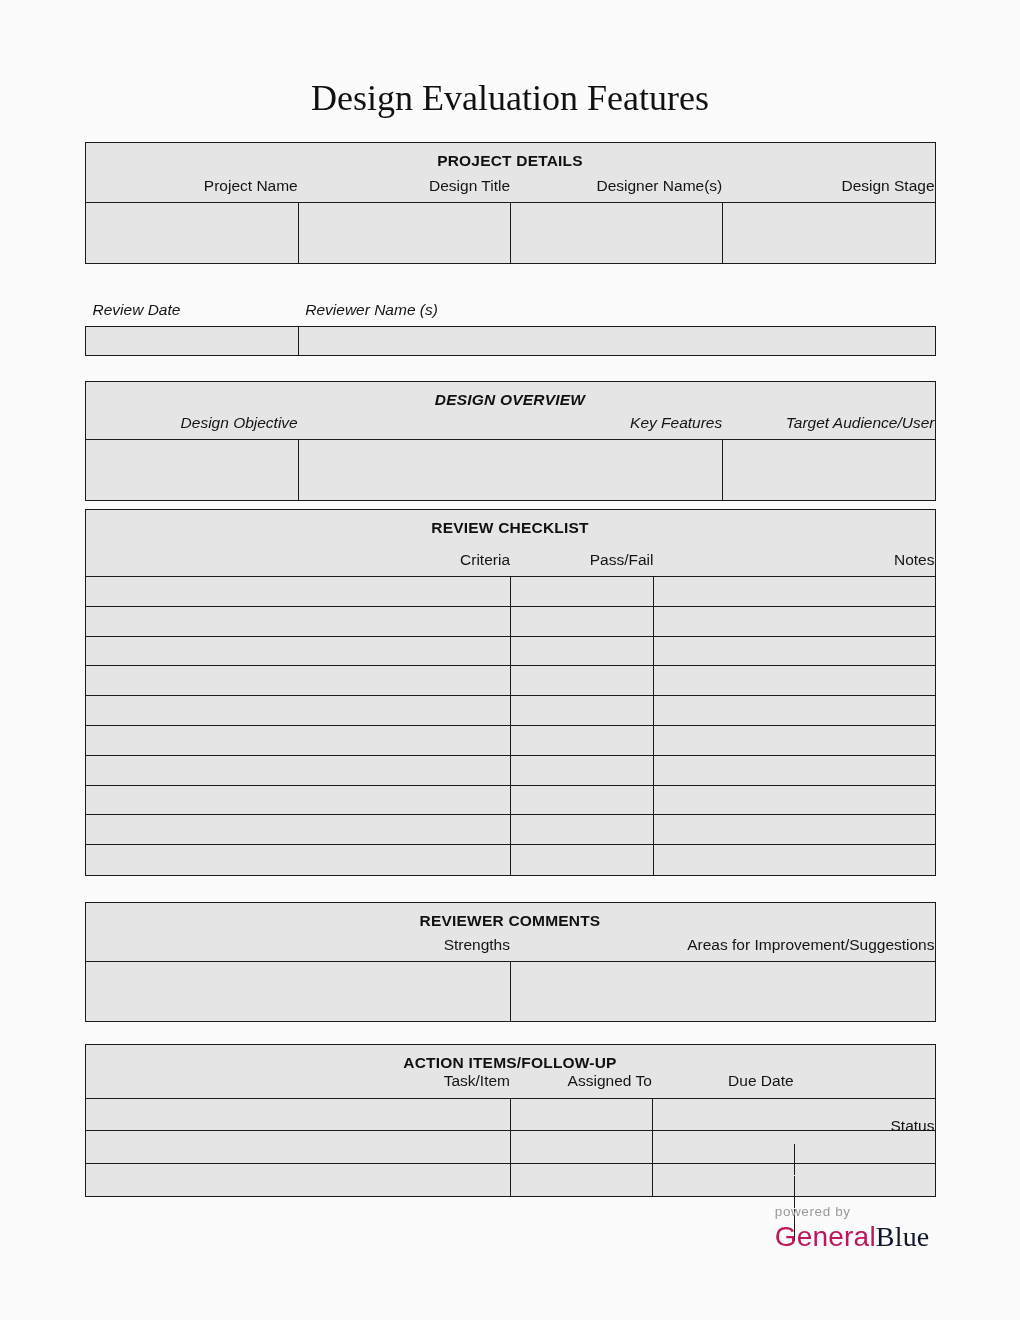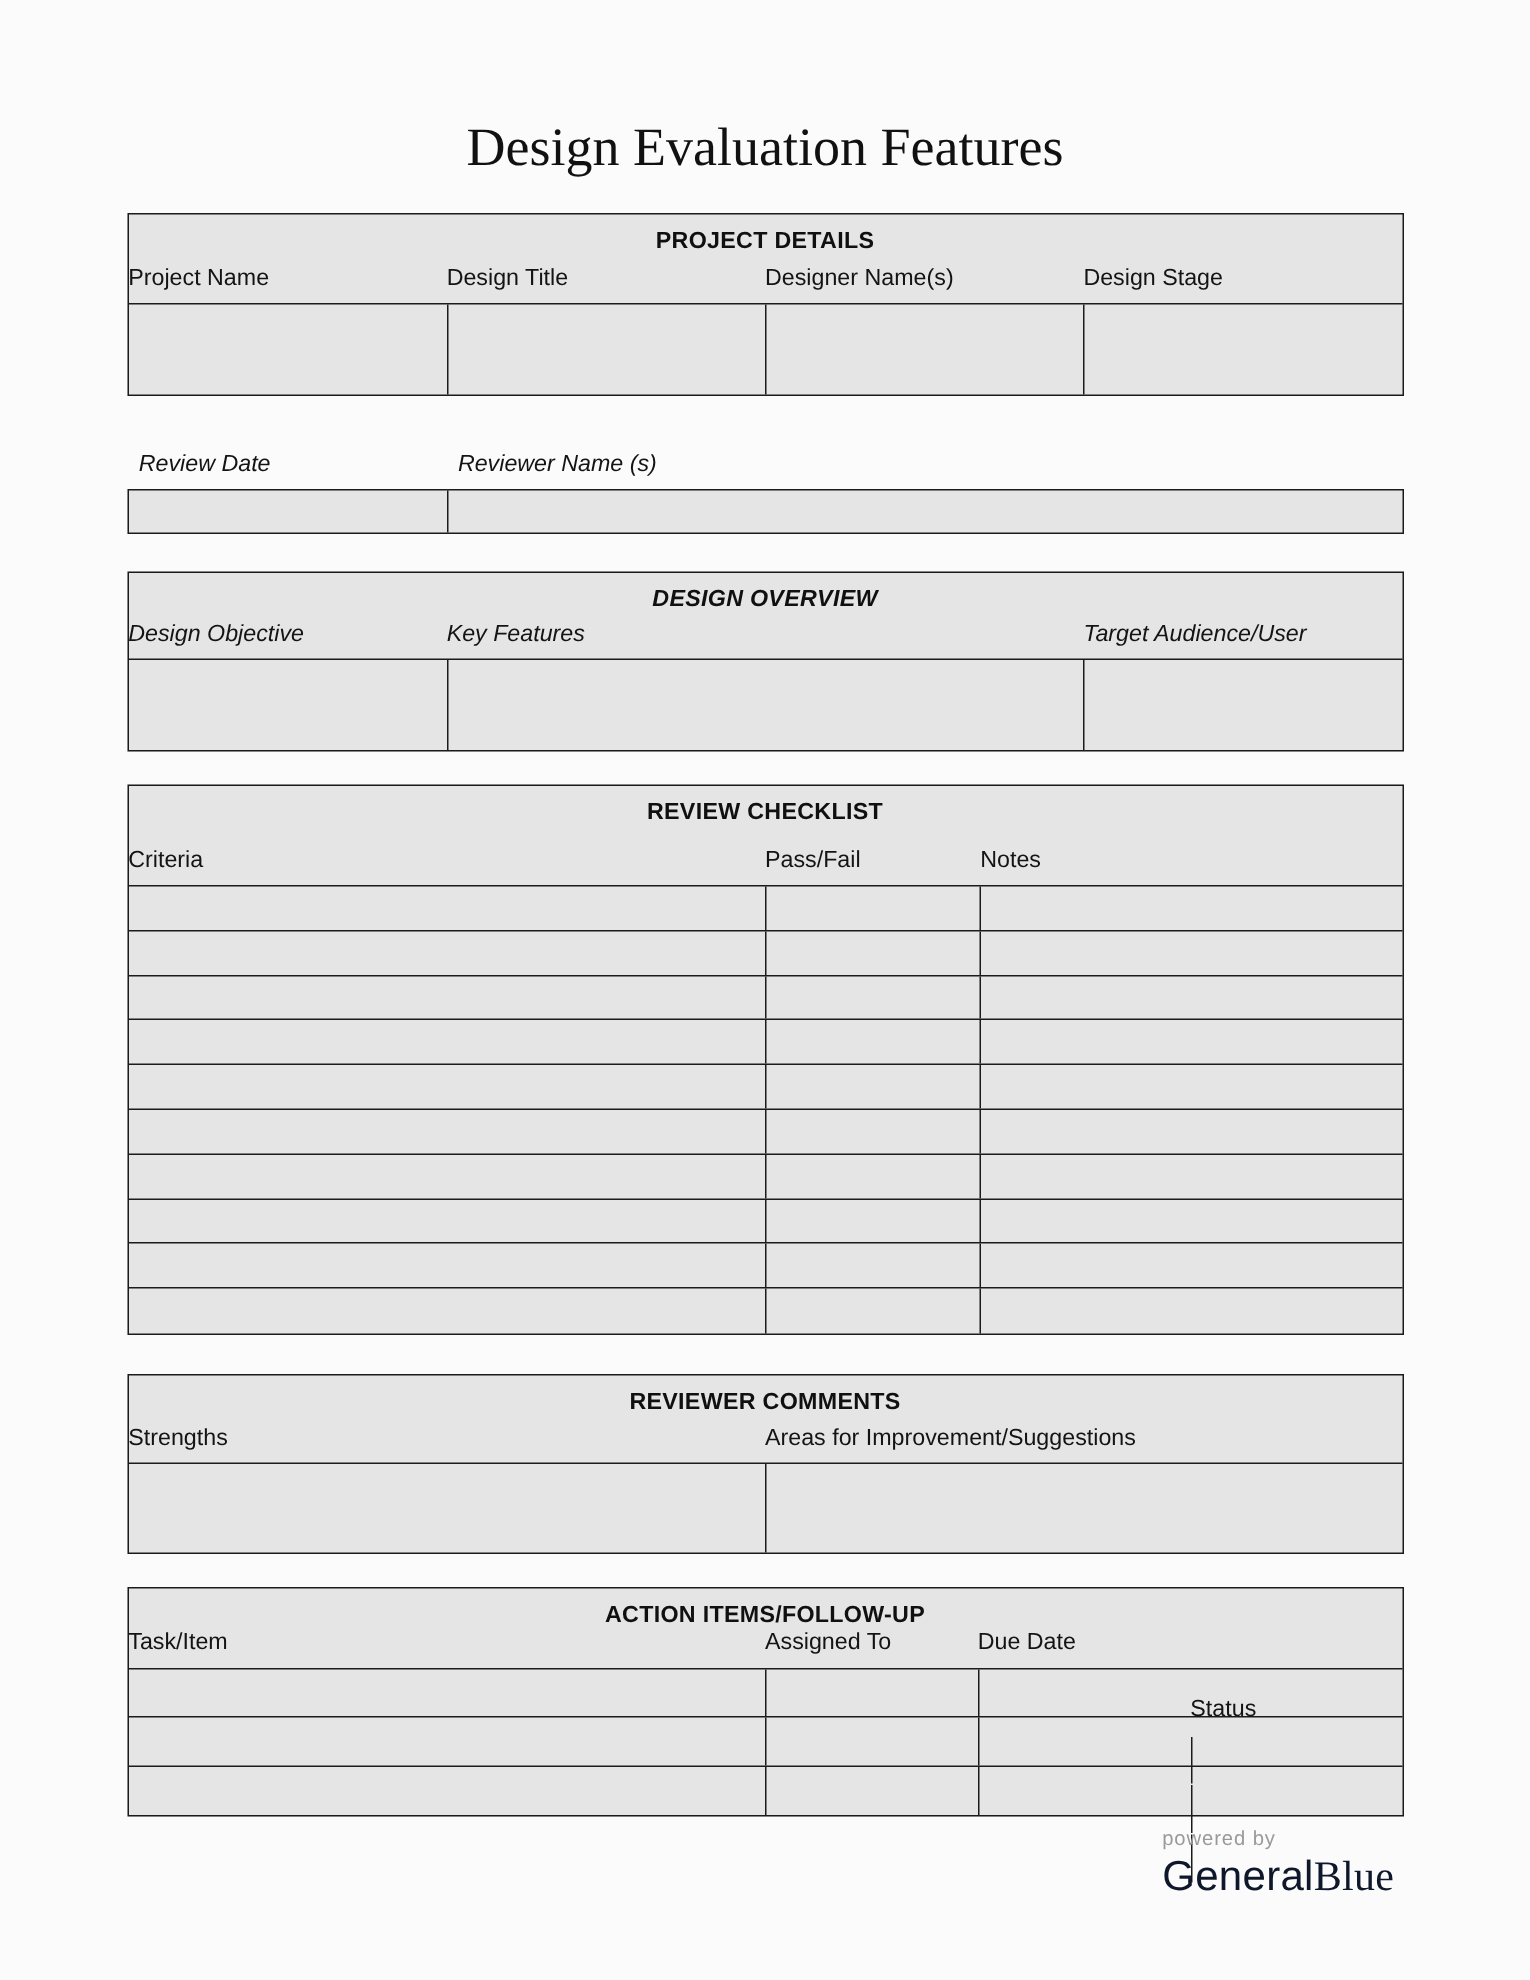--- a/index.html
+++ b/index.html
@@ -32,21 +32,21 @@
   }
   .tbl-title {
     text-align: center;
     font-weight: 700;
     font-size: 15.5px;
     letter-spacing: 0.2px;
     padding-top: 9px;
     color: #101010;
   }
   .tbl-labels { display: flex; padding-bottom: 7px; }
-  .lbl { text-align: left; font-size: 15.5px; color: #141414; }
+  .lbl { text-align: right; font-size: 15.5px; color: #141414; }
 
   .row { display: flex; border-bottom: 1px solid #1b1b1b; }
   .row:last-child { border-bottom: none; }
   .cell { height: 100%; }
   .cell + .cell { border-left: 1px solid #1b1b1b; }
 
   
   .w25  { width: 25%; }
   .w50  { width: 50%; }
   .w75  { width: 75%; }
@@ -72,21 +72,21 @@
     color: #141414;
     padding-left: 8px;
     text-align: left;
   }
   .t-review .row { height: 28px; }
 
   .t-overview       { margin-top: 25px; font-style: italic; }
   .t-overview .tbl-head  { height: 58px; }
   .t-overview .row       { height: 60px; }
 
-  .t-checklist      { margin-top: 22px; }
+  .t-checklist      { margin-top: 8px; }
   .t-checklist .tbl-head { height: 67px; }
   .t-checklist .row      { height: 29.8px; }
 
   .t-comments       { margin-top: 26px; }
   .t-comments .tbl-head  { height: 59px; }
   .t-comments .row       { height: 59px; }
 
   .t-actions        { margin-top: 22px; }
   .t-actions .tbl-head   { height: 54px; }
   .t-actions .row        { height: 32.3px; }
@@ -103,21 +103,21 @@
     font-size: 13.5px;
     color: #9a9a9a;
     letter-spacing: 0.6px;
     line-height: 17px;
   }
   .brand {
     font-size: 28px;
     line-height: 33px;
     letter-spacing: 0.2px;
   }
-  .brand .g { color: #0f172a; }
+  .brand .g { color: #be185d; }
   .brand .b { }
 </style>
 </head>
 <body>
 
 <div class="page">
 
   <h1 class="doc-title">Design Evaluation Features</h1>
 
   <section class="tbl t-project">

